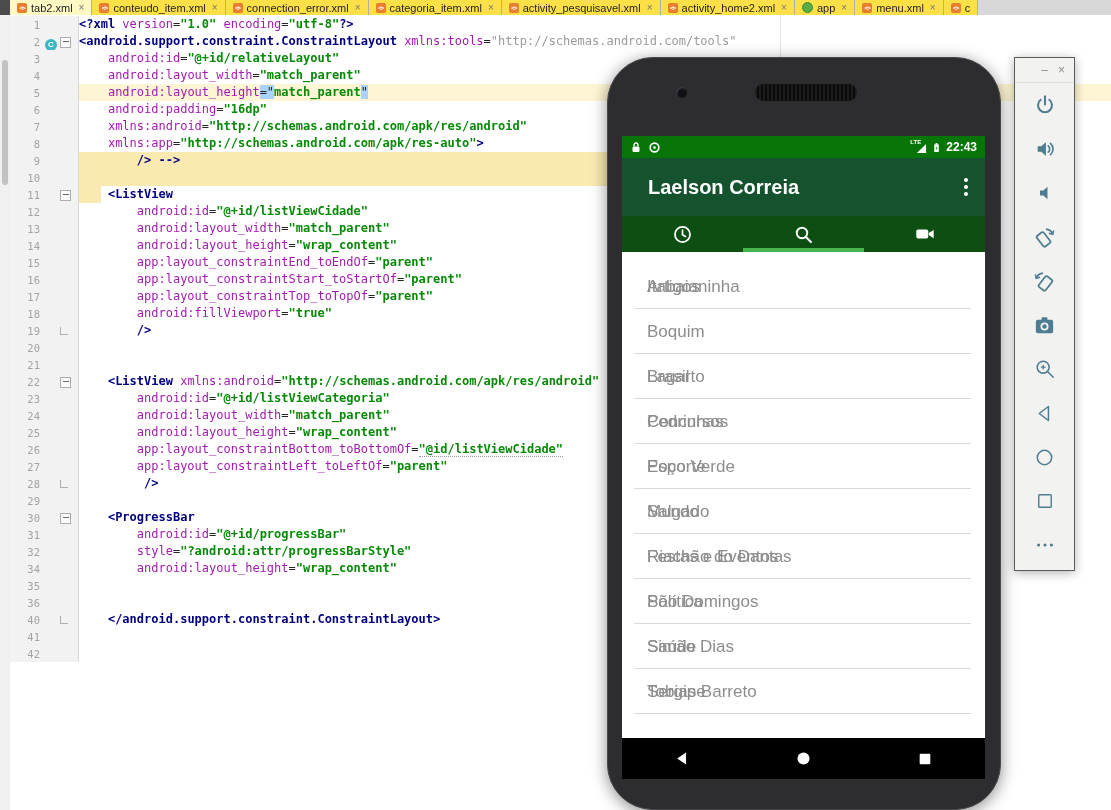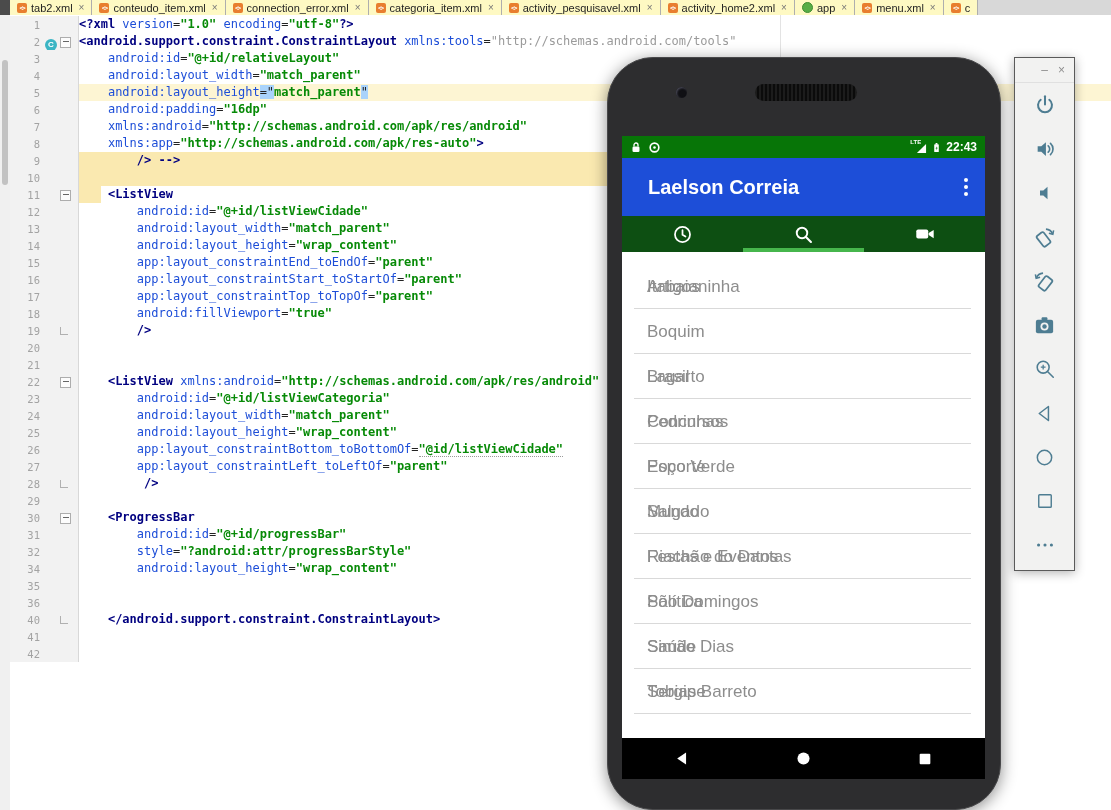--- a/index.html
+++ b/index.html
@@ -8,21 +8,21 @@
 
   
   #leftstrip{position:absolute;left:0;top:15px;width:10px;bottom:0;background:#f0f0f0;border-right:1px solid #e2e2e2;}
   #lthumb{position:absolute;left:2px;top:45px;width:6px;height:125px;background:#c2c2c2;border-radius:3px;}
   #corner{position:absolute;left:0;top:0;width:10px;height:15px;background:#4b4b4b;}
 
   
   #tabbar{position:absolute;left:10px;top:0;right:0;height:15px;background:#d8d8d8;
     border-bottom:1px solid #b6b6b6;display:flex;align-items:stretch;overflow:hidden;}
   .tab{display:flex;align-items:center;gap:4px;padding:0 7px;font-size:11px;color:#1f1f1f;
-    background:#fef9c3;border-right:1px solid #aeaeae;white-space:nowrap;}
+    background:#fde047;border-right:1px solid #aeaeae;white-space:nowrap;}
   .tab.active{background:#fef9c3;}
   .xicon{width:10px;height:10px;background:#e87e2f;border-radius:2px;flex:none;position:relative;}
   .xicon::after{content:"<>";position:absolute;left:0;right:0;top:1px;text-align:center;
     font:bold 6px/8px "DejaVu Sans Mono",monospace;color:#fff;letter-spacing:-1px;}
   .aicon{width:9px;height:9px;border-radius:50%;background:#57ad46;border:1px solid #3f8c31;flex:none;}
   .tclose{color:#777;font-size:10px;margin-left:2px;}
 
   
   #editor{position:absolute;left:10px;top:15px;right:0;bottom:0;background:#fff;}
   #guide{position:absolute;left:770px;top:0;bottom:0;width:1px;background:#e3e3e3;}
@@ -36,21 +36,21 @@
   .cbadge{display:inline-block;width:12px;height:12px;border-radius:50%;background:#3bb5c4;
     color:#fff;font:bold 8px/12px "Liberation Sans",sans-serif;text-align:center;}
   .fbox{display:inline-block;width:9px;height:9px;border:1px solid #adadad;background:#fcfcfc;position:relative;vertical-align:middle;}
   .fbox::after{content:"";position:absolute;left:1.5px;right:1.5px;top:3.5px;height:1px;background:#666;}
   .fend{display:inline-block;width:7px;height:7px;border-left:1px solid #b0b0b0;border-bottom:1px solid #b0b0b0;vertical-align:middle;}
   pre.code{margin:0;flex:1;font:12px/17px "DejaVu Sans Mono",monospace;white-space:pre;color:#222;}
   .cur pre.code{background:#fdf5d3;}
   .blk pre.code{background:linear-gradient(90deg,#fae9b0 0,#fae9b0 700px,rgba(0,0,0,0) 700px);}
   .stub pre.code{background:linear-gradient(90deg,#fae9b0 0,#fae9b0 22px,rgba(0,0,0,0) 22px);}
   .c-t{color:#000080;font-weight:bold;}
-  .c-a{color:#1d4ed8;}
+  .c-a{color:#a21caf;}
   .c-v{color:#078a07;font-weight:bold;}
   .c-g{color:#9b9b9b;}
   .c-p{color:#222;}
   .c-s{color:#222;background:#a9d3fb;}
   .c-u{color:#078a07;font-weight:bold;border-bottom:1px dotted #9a9a9a;}
 
   
   #phone{position:absolute;left:607px;top:57px;width:392px;height:751px;background:#2d2d2f;
     border:1px solid #48484a;border-radius:46px;box-shadow:0 3px 16px rgba(0,0,0,.45);}
   #cam{position:absolute;left:68px;top:29px;width:11px;height:11px;border-radius:50%;
@@ -486,21 +486,21 @@
           <span class="sicon" id="batslot">
               <svg width="11" height="15" viewBox="0 0 24 24">
                 <rect x="7" y="5" width="10" height="17" rx="1.5" fill="#fff"></rect>
                 <rect x="10" y="2.2" width="4" height="3.4" fill="#fff"></rect>
                 <path d="M13.2 9l-3.4 5h2.4l-1.4 4.5 4-5.7h-2.4z" fill="#0a7a0a"></path>
               </svg>
             </span>
           <span class="time">22:43</span>
         </span>
       </div>
-      <div id="appbar" style="background: #1d4ed8;">
+      <div id="appbar" style="background: #14532d;">
         <span id="apptitle">Laelson Correia</span>
         <span id="ovf">
             <i></i>
             <i></i>
             <i></i>
           </span>
       </div>
       <div id="ptabs" style="background: rgb(13, 79, 18);">
         <div class="ptab">
             <svg width="21" height="21" viewBox="0 0 24 24">

